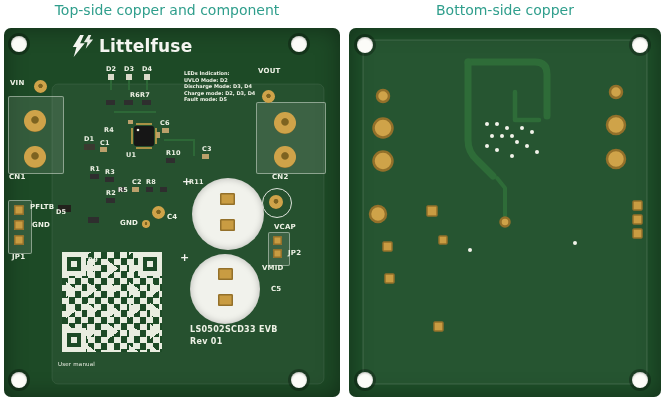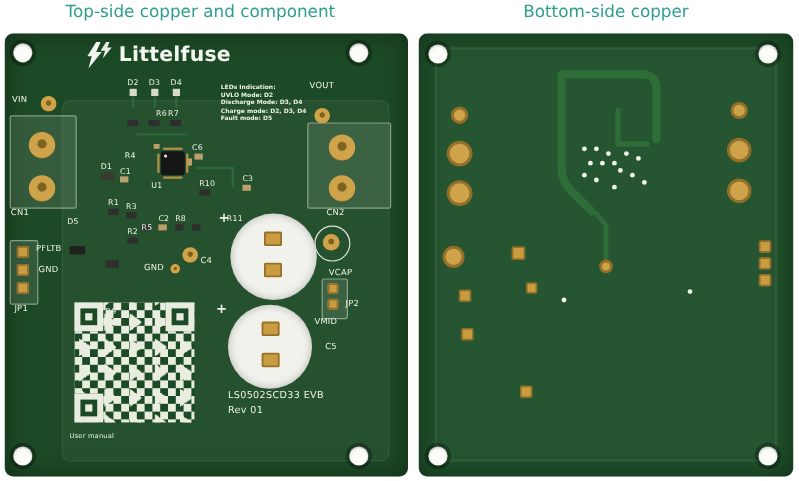--- a/index.html
+++ b/index.html
@@ -5,21 +5,21 @@
   html,body{margin:0;padding:0;background:#fff;}
   .stage{position:relative;width:666px;height:401px;background:#ffffff;overflow:hidden;
          font-family:"DejaVu Sans",sans-serif;}
   .caption{position:absolute;top:2px;font-size:14px;color:#2f9e8c;text-align:center;}
   .board{position:absolute;top:28px;height:369px;border-radius:7px;overflow:hidden;
          box-shadow:inset 0 0 22px rgba(0,0,0,.38);}
   .board.left{left:4px;width:336px;background:#1d4a26;}
   .board.right{left:349px;width:312px;background:#1e4f29;}
   .hole{position:absolute;width:16px;height:16px;border-radius:50%;background:#fcfcf8;
         box-shadow:0 0 0 3px rgba(0,0,0,.28), inset 0 1px 2px rgba(0,0,0,.25);}
-  .lbl{position:absolute;color:#eef2e6;font-size:7px;font-weight:normal;white-space:nowrap;
+  .lbl{position:absolute;color:#eef2e6;font-size:7px;font-weight:bold;white-space:nowrap;
        letter-spacing:.2px;line-height:1;}
   .ref{font-size:6.5px;}
   .title{font-size:8px;letter-spacing:.3px;}
   .micro{font-size:5.5px;font-weight:normal;}
   .lednote{position:absolute;left:180px;top:42px;width:84px;color:#eef2e6;font-size:5px;
            line-height:1.3;font-weight:bold;}
   .pad{position:absolute;border-radius:50%;
        background:radial-gradient(circle at 50% 45%, #7d6320 0 20%, #cfa349 26% 68%, #93702a 74%);}
   .padsq{position:absolute;background:#c99c42;box-shadow:inset 0 0 0 1.5px #93702a;border-radius:1.5px;}
   .fp{position:absolute;background:rgba(255,255,255,.10);border:1px solid rgba(240,245,235,.45);
@@ -174,21 +174,21 @@
     <span class="lbl ref" style="left:122px;top:124px;">U1</span>
     <span class="lbl ref" style="left:162px;top:122px;">R10</span>
     <span class="lbl ref" style="left:198px;top:118px;">C3</span>
     <span class="lbl ref" style="left:86px;top:138px;">R1</span>
     <span class="lbl ref" style="left:101px;top:141px;">R3</span>
     <span class="lbl ref" style="left:114px;top:159px;">R5</span>
     <span class="lbl ref" style="left:128px;top:151px;">C2</span>
     <span class="lbl ref" style="left:142px;top:151px;">R8</span>
     <span class="lbl ref" style="left:148px;top:151px;padding-left:37px;">R11</span>
     <span class="lbl ref" style="left:102px;top:162px;">R2</span>
-    <span class="lbl ref" style="left:52px;top:154px;">D5</span>
+    <span class="lbl ref" style="left:52px;top:181px;">D5</span>
     <span class="lbl ref" style="left:84px;top:181px;margin-top:48px;">R9</span>
 
     <div class="lednote">
       <div>LEDs Indication:</div>
       <div>UVLO Mode: D2</div>
       <div>Discharge Mode: D3, D4</div>
       <div>Charge mode: D2, D3, D4</div>
       <div>Fault mode: D5</div>
     </div>
 

